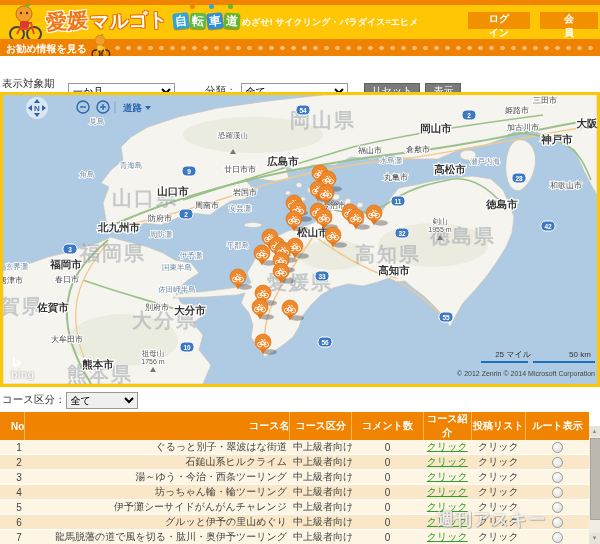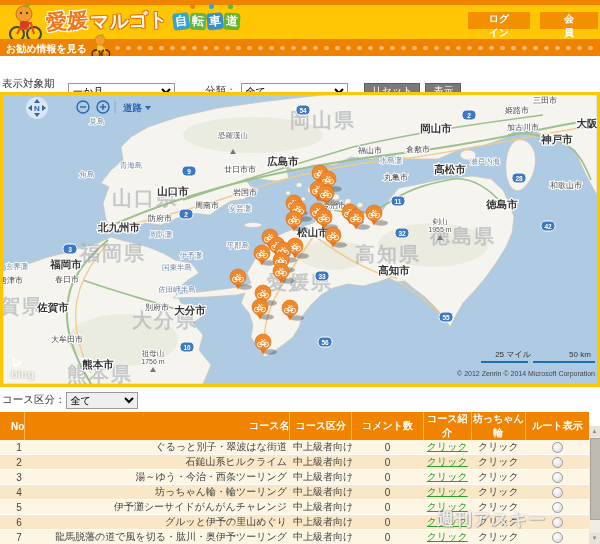--- a/index.html
+++ b/index.html
@@ -112,20 +112,21 @@
           <span class="logo-tile" style="background: rgb(95, 185, 68); transform: rotate(4deg);">転</span>
           <span class="logo-tile" style="background: rgb(47, 143, 217); transform: rotate(-6deg);">車</span>
           <span class="logo-tile" style="background: rgb(103, 181, 47); transform: rotate(4deg);">道</span>
         </span>
     </div>
     <div class="logo-dots" id="logo-dots">
         <span class="logo-dot" style="background: rgb(240, 131, 0);"></span>
         <span class="logo-dot" style="background: rgb(47, 165, 217);"></span>
         <span class="logo-dot" style="background: rgb(103, 181, 47);"></span>
       </div>
+    <div class="subtitle">めざせ! サイクリング・パラダイス=エヒメ</div>
     <button class="hdr-btn" id="login-btn">ログイン</button>
     <button class="hdr-btn" id="register-btn">会員登録</button>
   </div>
 
   <div class="navbar">
     <span class="nav-label">お勧め情報を見る</span>
     <span class="nav-mascot">
       <svg width="24" height="26" viewBox="0 0 42 46">
         <circle cx="14" cy="37" r="7" fill="none" stroke="#3a2a10" stroke-width="2.5"></circle>
         <circle cx="31" cy="37" r="7" fill="none" stroke="#3a2a10" stroke-width="2.5"></circle>
@@ -423,21 +424,21 @@
 
   <div class="table-wrap">
     <table>
       <thead>
         <tr>
           <th class="c-no">No</th>
           <th class="c-name">コース名</th>
           <th class="c-cat">コース区分</th>
           <th class="c-com">コメント数</th>
           <th class="c-intro">コース紹介</th>
-          <th class="c-post">坊っちゃん輪</th>
+          <th class="c-post">投稿リスト</th>
           <th class="c-route">ルート表示</th>
         </tr>
       </thead>
       <tbody id="course-tbody">
           <tr class="odd">
         <td class="c-no">1</td>
         <td class="c-name">ぐるっと別子・翠波はな街道</td>
         <td class="c-cat">中上級者向け</td>
         <td class="c-com">0</td>
         <td class="c-intro"><a>クリック</a></td>

